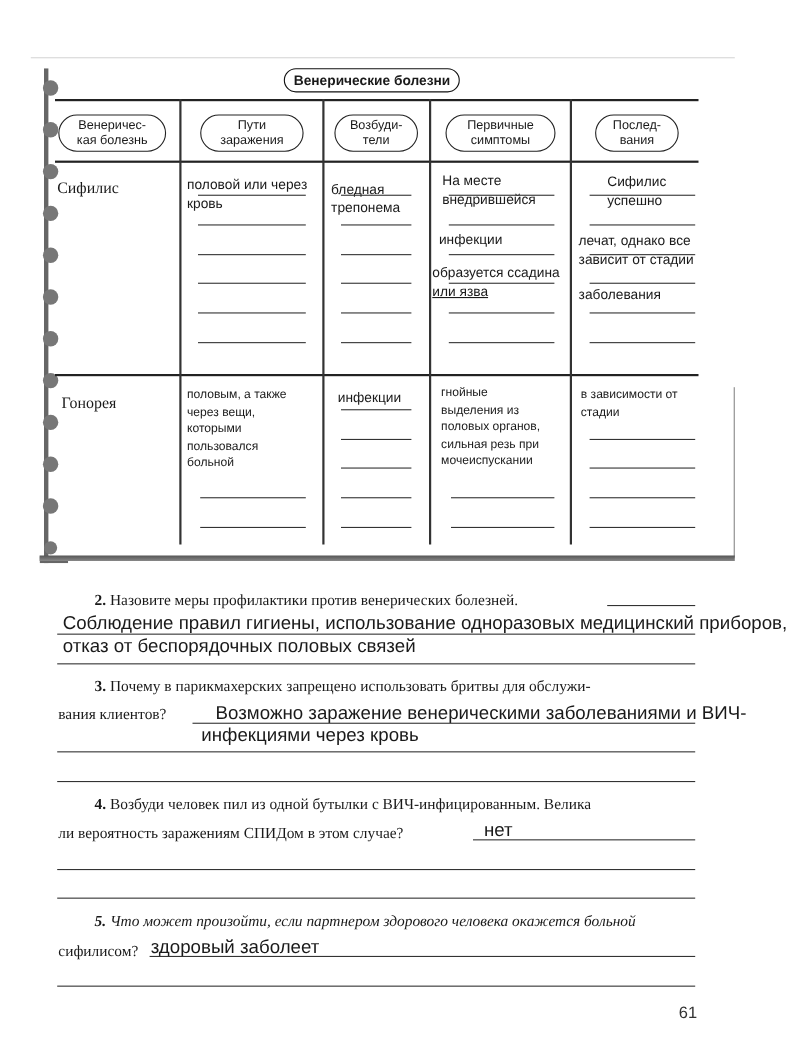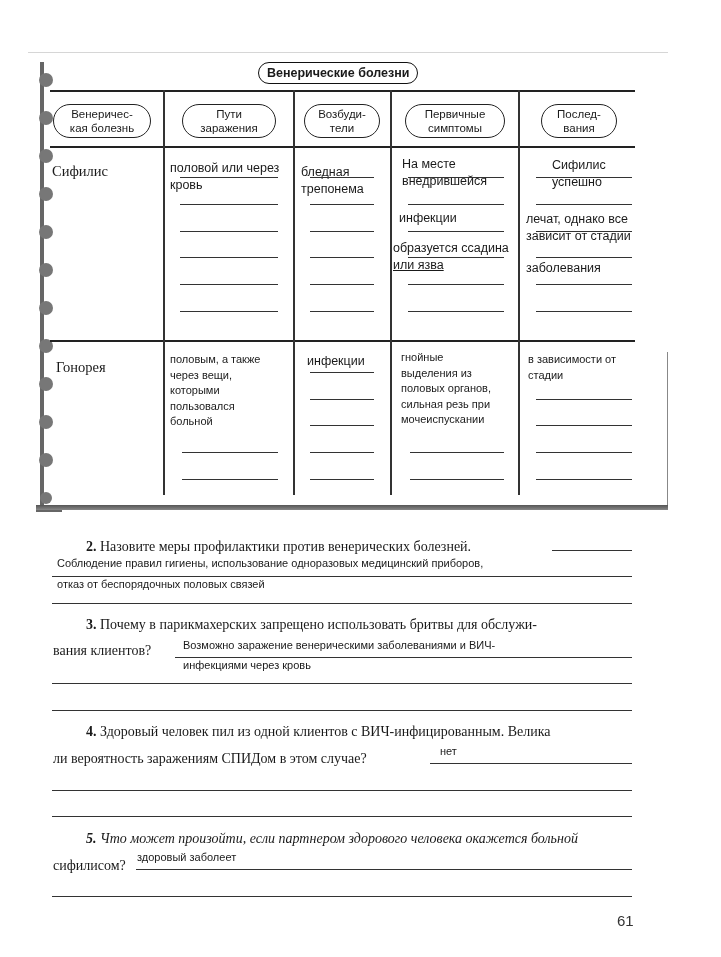--- a/index.html
+++ b/index.html
@@ -22,21 +22,21 @@
   .pill { position:absolute; border:1.3px solid #222; border-radius:20px; text-align:center; font-size:11.5px; line-height:14px;
     display:flex; align-items:center; justify-content:center; }
 
   .disease { position:absolute; font-size:14.5px; }
   .cell { position:absolute; font-size:12.5px; line-height:17px; }
   .cell.small { font-size:11px; line-height:15.5px; }
   .uline { position:absolute; height:1px; background:#333; }
 
   .q { position:absolute; font-size:14px; line-height:18px; white-space:nowrap; }
   .q b { font-weight:bold; }
-  .ans { position:absolute; font-size:11px; white-space:nowrap; }
+  .ans { position:absolute; font-size:17px; white-space:nowrap; }
   .aline { position:absolute; height:1px; background:#333; }
   #page-num { position:absolute; left:617px; top:912px; font-size:15px; color:#333; }
 </style>
 </head>
 <body>
 
 <div id="card">
   <div id="card-top"></div>
   <svg id="spiral" viewBox="0 0 26 450">
     <path d="M6 0 L6 450" stroke="#666" stroke-width="4" fill="none"></path>
@@ -197,29 +197,29 @@
 <div class="ans sans" style="left:57px;top:557px;">Соблюдение правил гигиены, использование одноразовых медицинский приборов,</div>
 <div class="aline" style="left:52px;top:576px;width:580px;"></div>
 <div class="ans sans" style="left:57px;top:578px;">отказ от беспорядочных половых связей</div>
 <div class="aline" style="left:52px;top:603px;width:580px;"></div>
 
 <div class="q serif" style="left:86px;top:616px;">
   <b>3.</b>
   <span>Почему в парикмахерских запрещено использовать  бритвы для обслужи-</span>
 </div>
 <div class="q serif" style="left:53px;top:642px;">вания клиентов?</div>
-<div class="ans sans" style="left:183px;top:639px;">Возможно заражение венерическими заболеваниями и ВИЧ-</div>
+<div class="ans sans" style="left:196px;top:639px;">Возможно заражение венерическими заболеваниями и ВИЧ-</div>
 <div class="aline" style="left:175px;top:657px;width:457px;"></div>
 <div class="ans sans" style="left:183px;top:659px;">инфекциями через кровь</div>
 <div class="aline" style="left:52px;top:683px;width:580px;"></div>
 <div class="aline" style="left:52px;top:710px;width:580px;"></div>
 
 <div class="q serif" style="left:86px;top:723px;">
   <b>4.</b>
-  <span>Здоровый человек пил из одной клиентов с ВИЧ-инфицированным. Велика</span>
+  <span>Возбуди человек пил из одной бутылки с ВИЧ-инфицированным. Велика</span>
 </div>
 <div class="q serif" style="left:53px;top:750px;">ли вероятность заражениям СПИДом в этом случае?</div>
 <div class="ans sans" style="left:440px;top:745px;">нет</div>
 <div class="aline" style="left:430px;top:763px;width:202px;"></div>
 <div class="aline" style="left:52px;top:790px;width:580px;"></div>
 <div class="aline" style="left:52px;top:816px;width:580px;"></div>
 
 <div class="q serif" style="left:86px;top:830px;font-style:italic;">
   <b>5.</b>
   <span>Что может произойти, если партнером здорового человека окажется больной</span>

